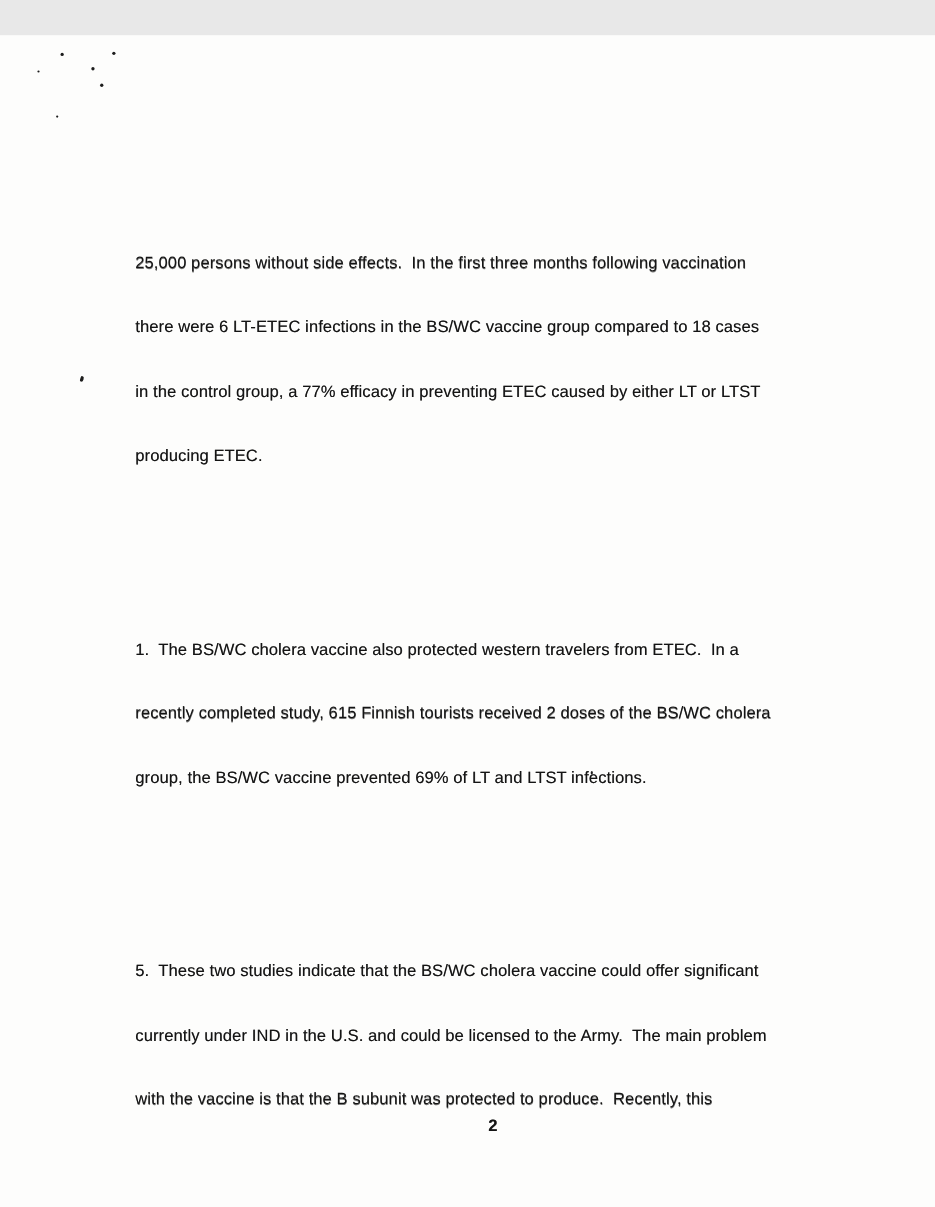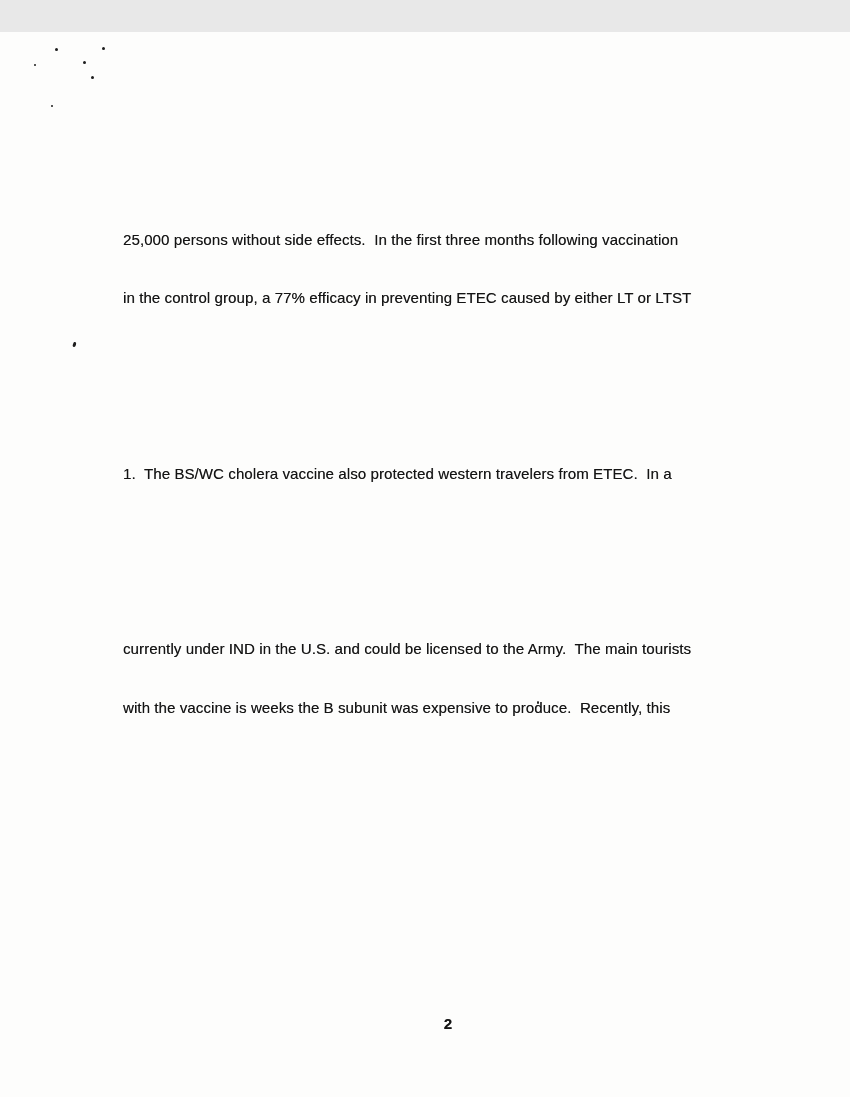--- a/index.html
+++ b/index.html
@@ -55,30 +55,35 @@
   <div class="speck" style="left:34px;  top:32px;  width:2px; height:2px;"></div>
   <div class="speck" style="left:91px;  top:44px;  width:3px; height:3px;"></div>
   <div class="speck" style="left:51px;  top:73px;  width:2px; height:2px;"></div>
   <div class="speck comma" style="left:73px;  top:310px; width:3px; height:5px;"></div>
   <div class="speck" style="left:537px; top:669px; width:2px; height:3px;"></div>
 
   <div class="content">
 
     <div class="para">
       <div class="line">25,000 persons without side effects.  In the first three months following vaccination</div>
+      <div class="line">there were 6 LT-ETEC infections in the BS/WC vaccine group compared to 18 cases</div>
       <div class="line">in the control group, a 77% efficacy in preventing ETEC caused by either LT or LTST</div>
+      <div class="line">producing ETEC.</div>
     </div>
 
     <div class="para">
       <div class="line">1.  The BS/WC cholera vaccine also protected western travelers from ETEC.  In a</div>
+      <div class="line">recently completed study, 615 Finnish tourists received 2 doses of the BS/WC cholera</div>
+      <div class="line">group, the BS/WC vaccine prevented 69% of LT and LTST infections.</div>
     </div>
 
     <div class="para">
-      <div class="line">currently under IND in the U.S. and could be licensed to the Army.  The main tourists</div>
-      <div class="line">with the vaccine is weeks the B subunit was expensive to produce.  Recently, this</div>
+      <div class="line">5.  These two studies indicate that the BS/WC cholera vaccine could offer significant</div>
+      <div class="line">currently under IND in the U.S. and could be licensed to the Army.  The main problem</div>
+      <div class="line">with the vaccine is that the B subunit was protected to produce.  Recently, this</div>
       
       
     </div>
 
     
 
     
 
     
 

